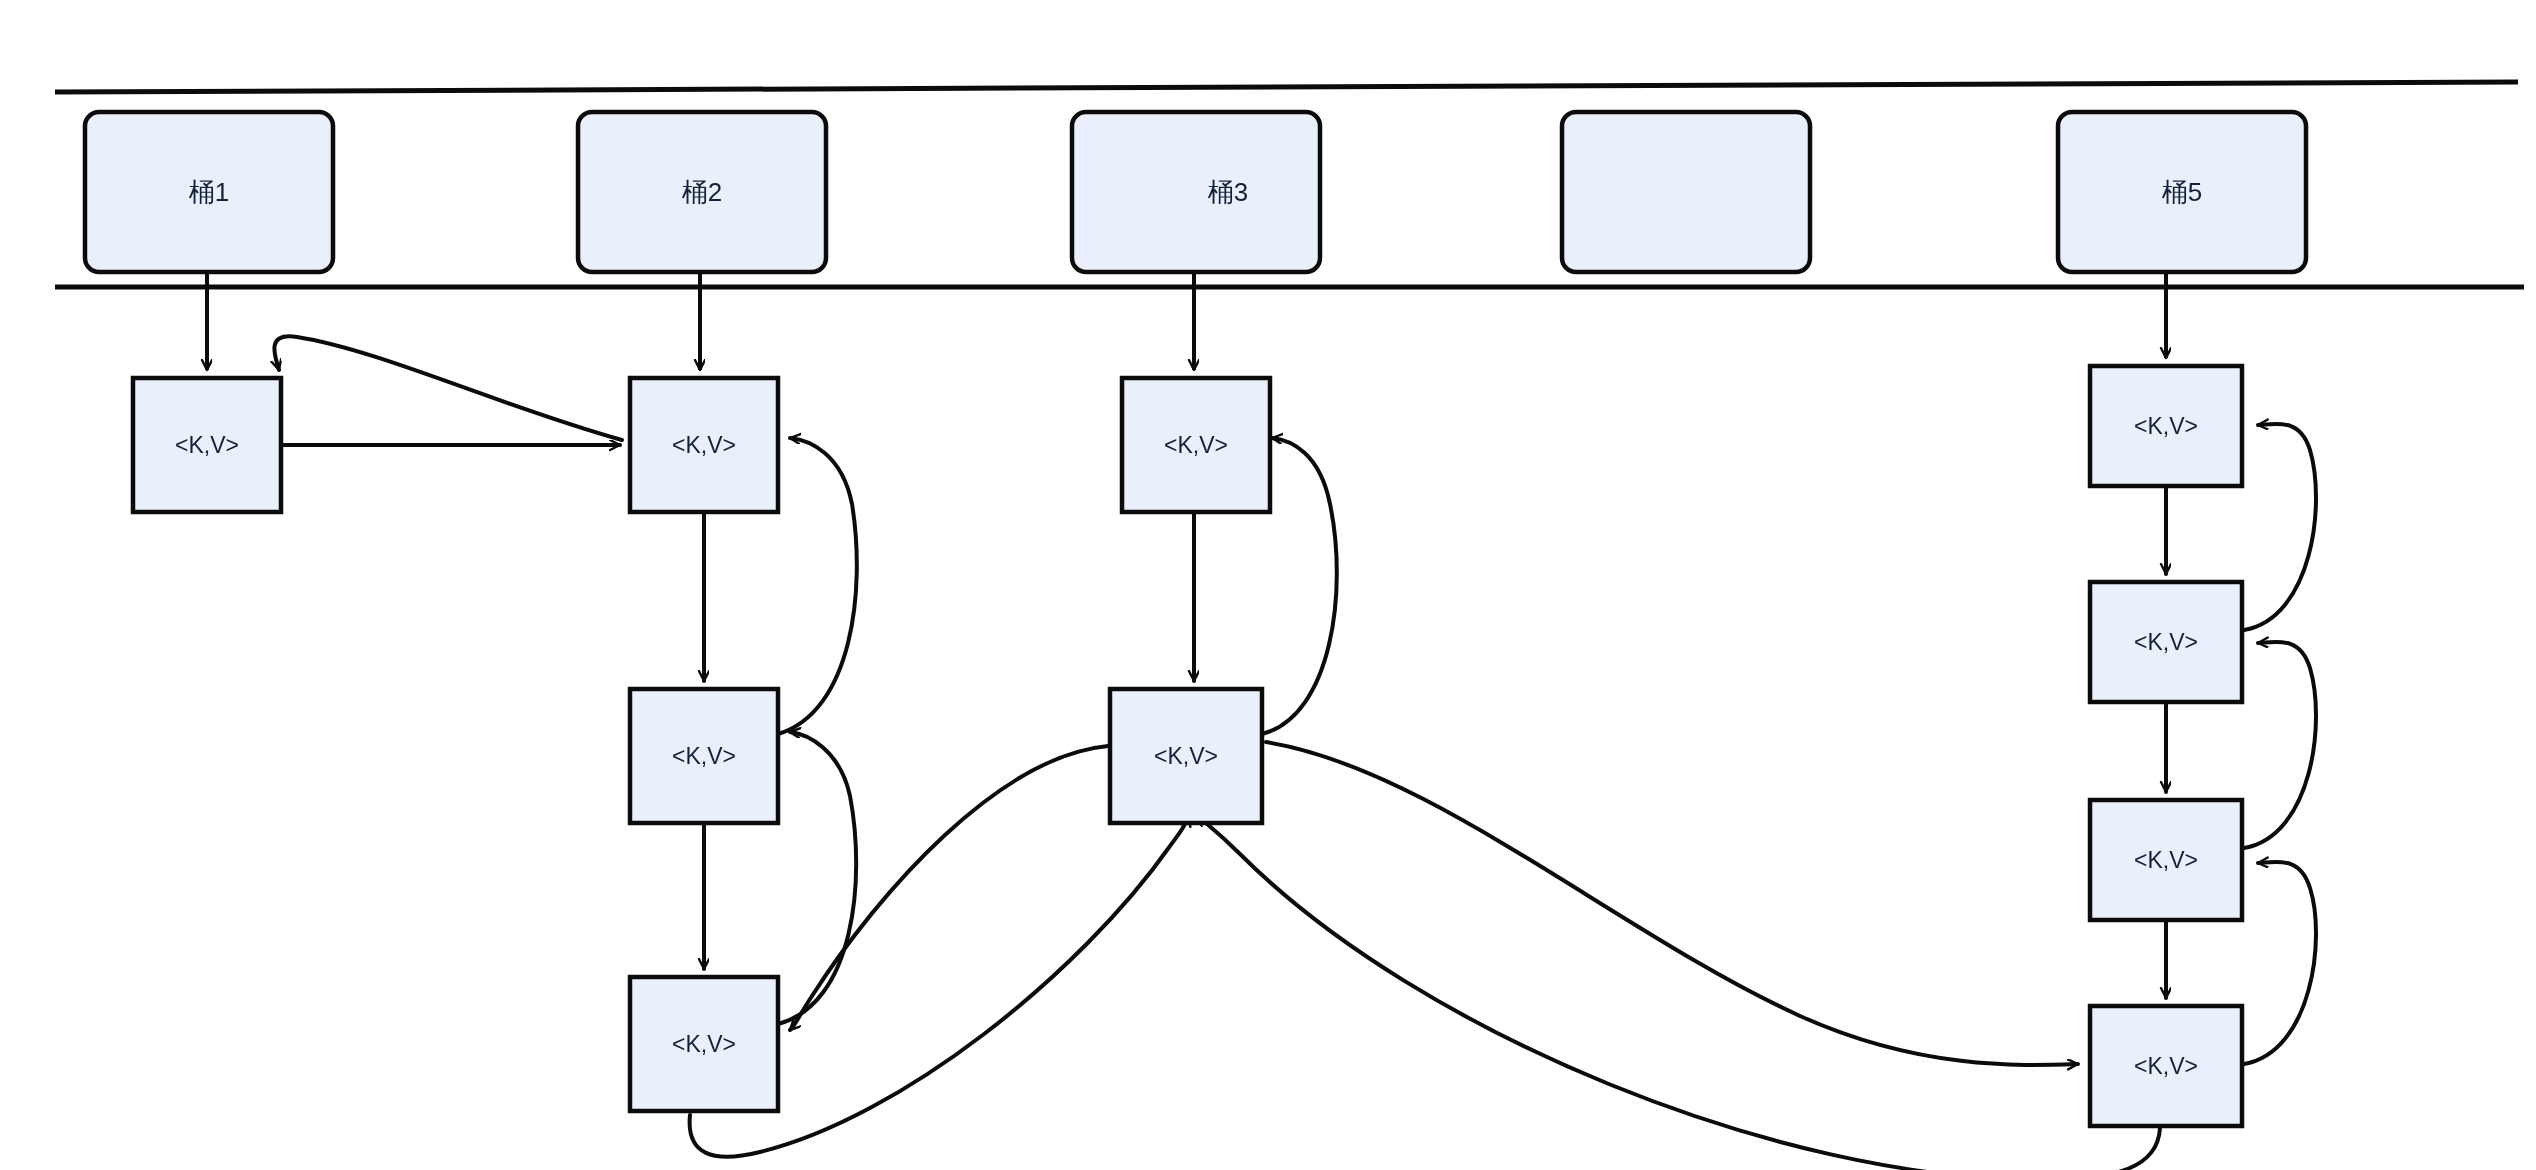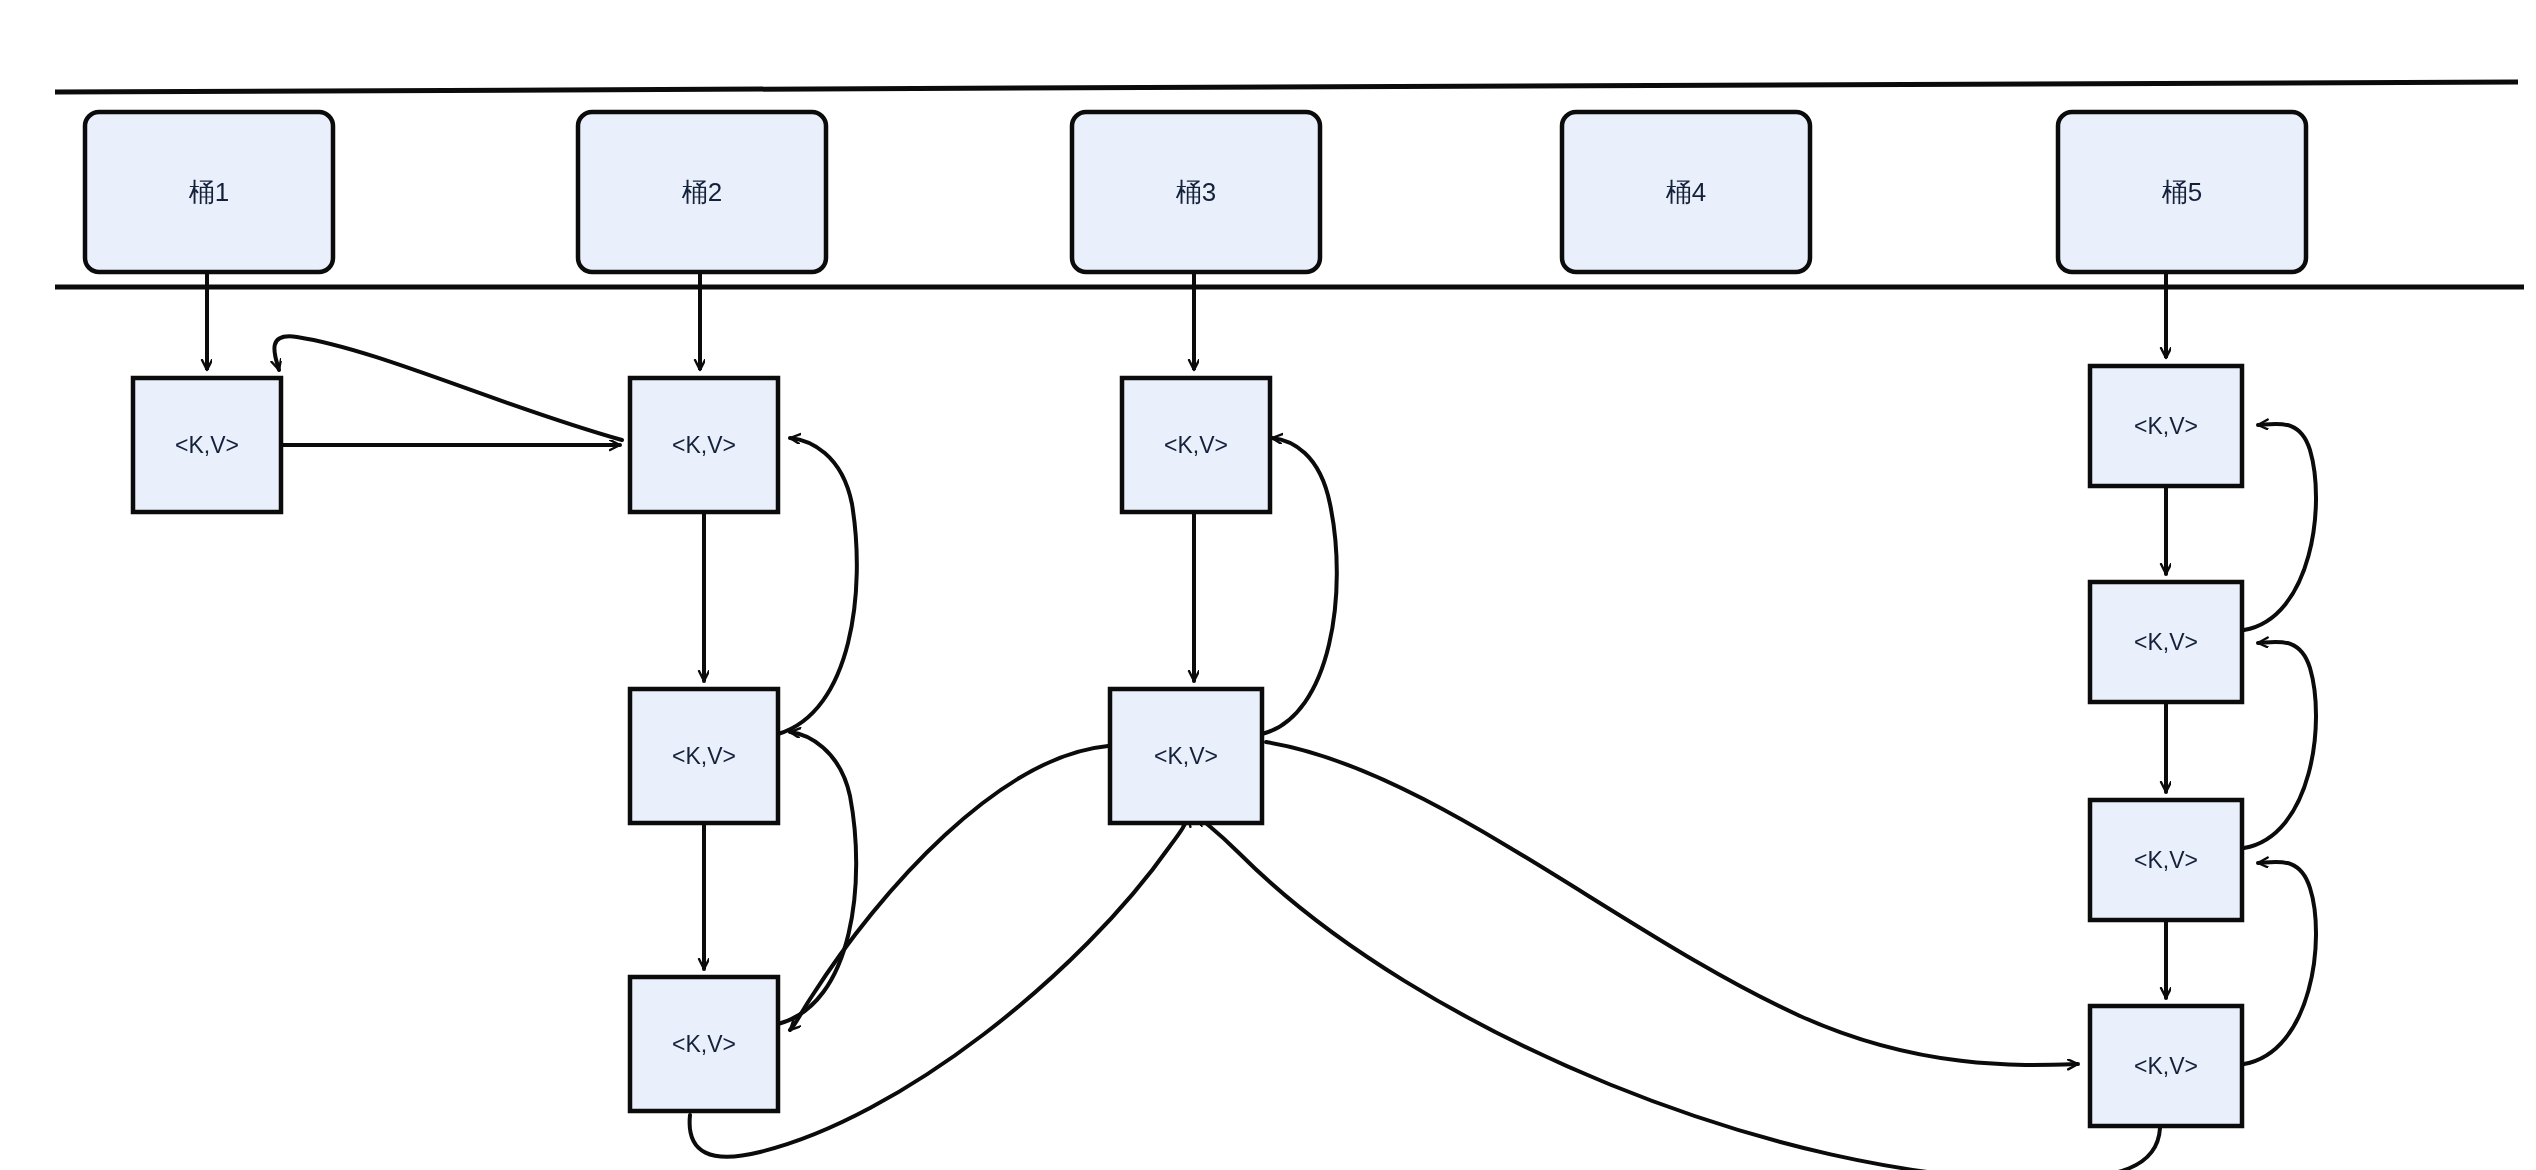--- a/index.html
+++ b/index.html
@@ -84,22 +84,21 @@
       <rect x="1110" y="655" width="152" height="134" fill="#eaf0fb" stroke="#0b0b0b" stroke-width="4.5"></rect>
       <rect x="2090" y="332" width="152" height="120" fill="#eaf0fb" stroke="#0b0b0b" stroke-width="4.5"></rect>
       <rect x="2090" y="548" width="152" height="120" fill="#eaf0fb" stroke="#0b0b0b" stroke-width="4.5"></rect>
       <rect x="2090" y="766" width="152" height="120" fill="#eaf0fb" stroke="#0b0b0b" stroke-width="4.5"></rect>
       <rect x="2090" y="972" width="152" height="120" fill="#eaf0fb" stroke="#0b0b0b" stroke-width="4.5"></rect>
     </g>
   </svg>
 
   <div class="bucket-label" style="left:85px;top:78px;width:248px;height:160px;">桶1</div>
   <div class="bucket-label" style="left:578px;top:78px;width:248px;height:160px;">桶2</div>
-  <div class="bucket-label" style="left:1072px;top:78px;width:248px;height:160px;">桶3</div>
-  <div class="bucket-label" style="left:1562px;top:78px;width:248px;height:160px;">桶4</div>
+  <div class="bucket-label" style="left:1104px;top:78px;width:248px;height:160px;">桶3</div>
   <div class="bucket-label" style="left:2058px;top:78px;width:248px;height:160px;">桶5</div>
 
   <div class="node-label" style="left:133px;top:344px;width:148px;height:134px;">&lt;K,V&gt;</div>
   <div class="node-label" style="left:630px;top:344px;width:148px;height:134px;">&lt;K,V&gt;</div>
   <div class="node-label" style="left:630px;top:655px;width:148px;height:134px;">&lt;K,V&gt;</div>
   <div class="node-label" style="left:630px;top:943px;width:148px;height:134px;">&lt;K,V&gt;</div>
   <div class="node-label" style="left:1122px;top:344px;width:148px;height:134px;">&lt;K,V&gt;</div>
   <div class="node-label" style="left:1110px;top:655px;width:152px;height:134px;">&lt;K,V&gt;</div>
   <div class="node-label" style="left:2090px;top:332px;width:152px;height:120px;">&lt;K,V&gt;</div>
   <div class="node-label" style="left:2090px;top:548px;width:152px;height:120px;">&lt;K,V&gt;</div>

